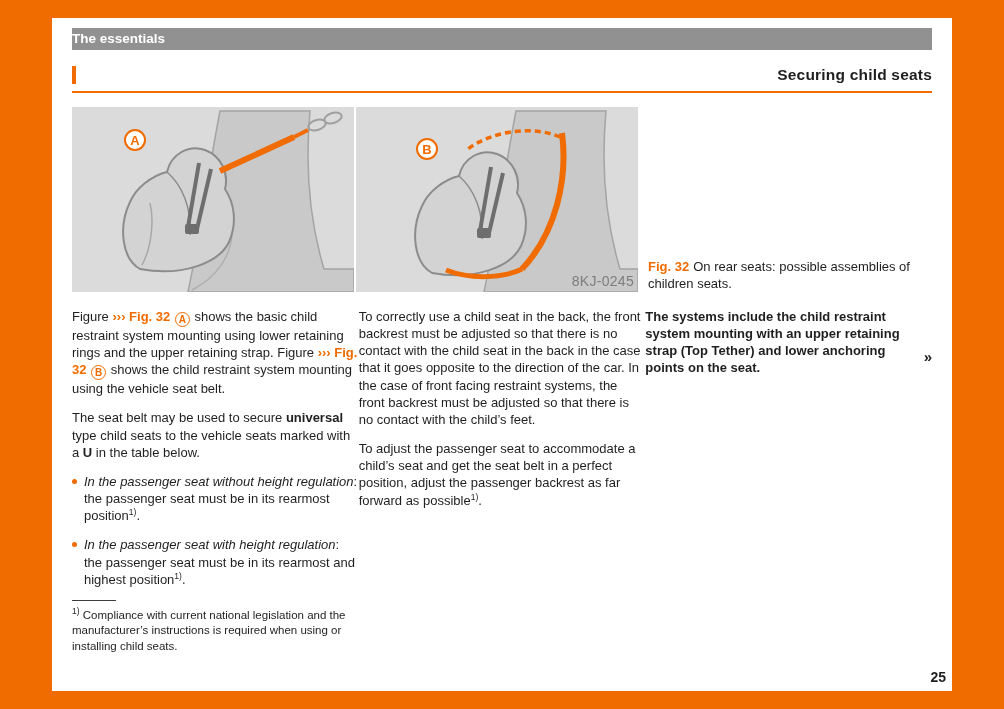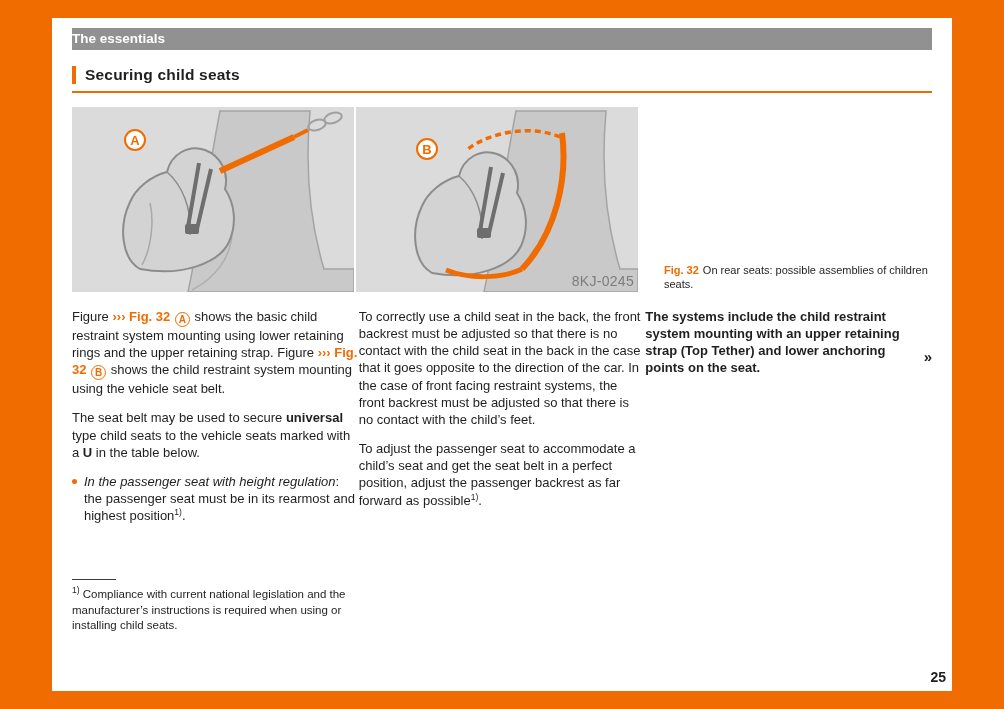--- a/index.html
+++ b/index.html
@@ -3,32 +3,32 @@
 <meta charset="utf-8">
 <style>
   :root { --accent:#F06C00; --ink:#1f1f1f; }
   * { box-sizing:border-box; margin:0; padding:0; }
   body { font-family:"Liberation Sans", sans-serif; color:var(--ink); }
   .canvas { position:relative; width:1004px; height:709px; background:var(--accent); overflow:hidden; }
   .page { position:absolute; left:52px; top:18px; width:900px; height:673px; background:#ffffff; padding:10px 20px 0 20px; }
 
   .grayband { height:22px; line-height:22px; background:#919191; color:#ffffff; text-align:left; font-weight:bold; font-size:13.5px; }
 
-  .section { margin-top:16px; border-bottom:2px solid var(--accent); padding-bottom:7px; }
+  .section { margin-top:16px; border-bottom:2px solid var(--accent); padding-bottom:7px;text-align:right; }
   .section h1 { font-size:15.5px; font-weight:bold; border-left:4px solid var(--accent); padding-left:9px; line-height:18px; letter-spacing:.2px; }
 
   .figure-row { display:flex; margin-top:14px; }
   .panels { display:flex; gap:2px; }
   .panel { position:relative; width:282px; height:185px; background:#DBDBDB; overflow:hidden; }
   .panel svg { display:block; width:100%; height:100%; }
   .badge { position:absolute; width:22px; height:22px; border:2px solid var(--accent); border-radius:50%; background:#fff; color:var(--accent); font-weight:bold; font-size:13px; display:flex; align-items:center; justify-content:center; }
   .badge-a { left:52px; top:22px; }
   .badge-b { left:60px; top:31px; }
   .figure-code { position:absolute; right:4px; bottom:3px; font-size:14px; color:#7d7d7d; letter-spacing:.3px; }
-  .caption { flex:1; display:flex; flex-direction:column; justify-content:flex-end; padding-left:26px; font-size:11px; line-height:1.32; }
+  .caption { flex:1; display:flex; flex-direction:column; justify-content:flex-end; padding-left:10px; font-size:13px; line-height:1.32; }
   .caption .o { margin-right:4px; }
 
   .columns { display:flex; margin-top:16px; min-height:352px; }
   .col { flex:1; font-size:13px; line-height:1.32; }
   .col-1 { display:flex; flex-direction:column; }
   .col p { margin-bottom:12px; }
 
   .o { color:var(--accent); font-weight:bold; }
   .b { font-weight:bold; }
   .i { font-style:italic; }
@@ -105,20 +105,21 @@
         </p>
       </div>
     </div>
 
     <div class="columns">
 
       <div class="col col-1">
         <p><span>Figure </span><span class="o">››› </span><span class="o">Fig. 32 </span><span class="circ">A</span><span> shows the basic child restraint system mounting using lower retaining rings and the upper retaining strap. Figure </span><span class="o">››› </span><span class="o">Fig. 32 </span><span class="circ">B</span><span> shows the child restraint system mounting using the vehicle seat belt.</span></p>
         <p><span>The seat belt may be used to secure </span><span class="b">universal</span><span> type child seats to the vehicle seats marked with a </span><span class="b">U</span><span> in the table below.</span></p>
         <ul class="bullets">
+          <li><span class="i">In the passenger seat without height regulation</span><span>: the passenger seat must be in its rearmost position</span><span class="sup">1)</span><span>.</span></li>
           <li><span class="i">In the passenger seat with height regulation</span><span>: the passenger seat must be in its rearmost and highest position</span><span class="sup">1)</span><span>.</span></li>
         </ul>
         <div class="footnote-block">
           <div class="footnote-rule"></div>
           <p class="footnote"><span class="sup">1)</span><span> Compliance with current national legislation and the manufacturer’s instructions is required when using or installing child seats.</span></p>
         </div>
       </div>
 
       <div class="col">
         <p><span>To correctly use a child seat in the back, the front backrest must be adjusted so that there is no contact with the child seat in the back in the case that it goes opposite to the direction of the car. In the case of front facing restraint systems, the front backrest must be adjusted so that there is no contact with the child’s feet.</span></p>

